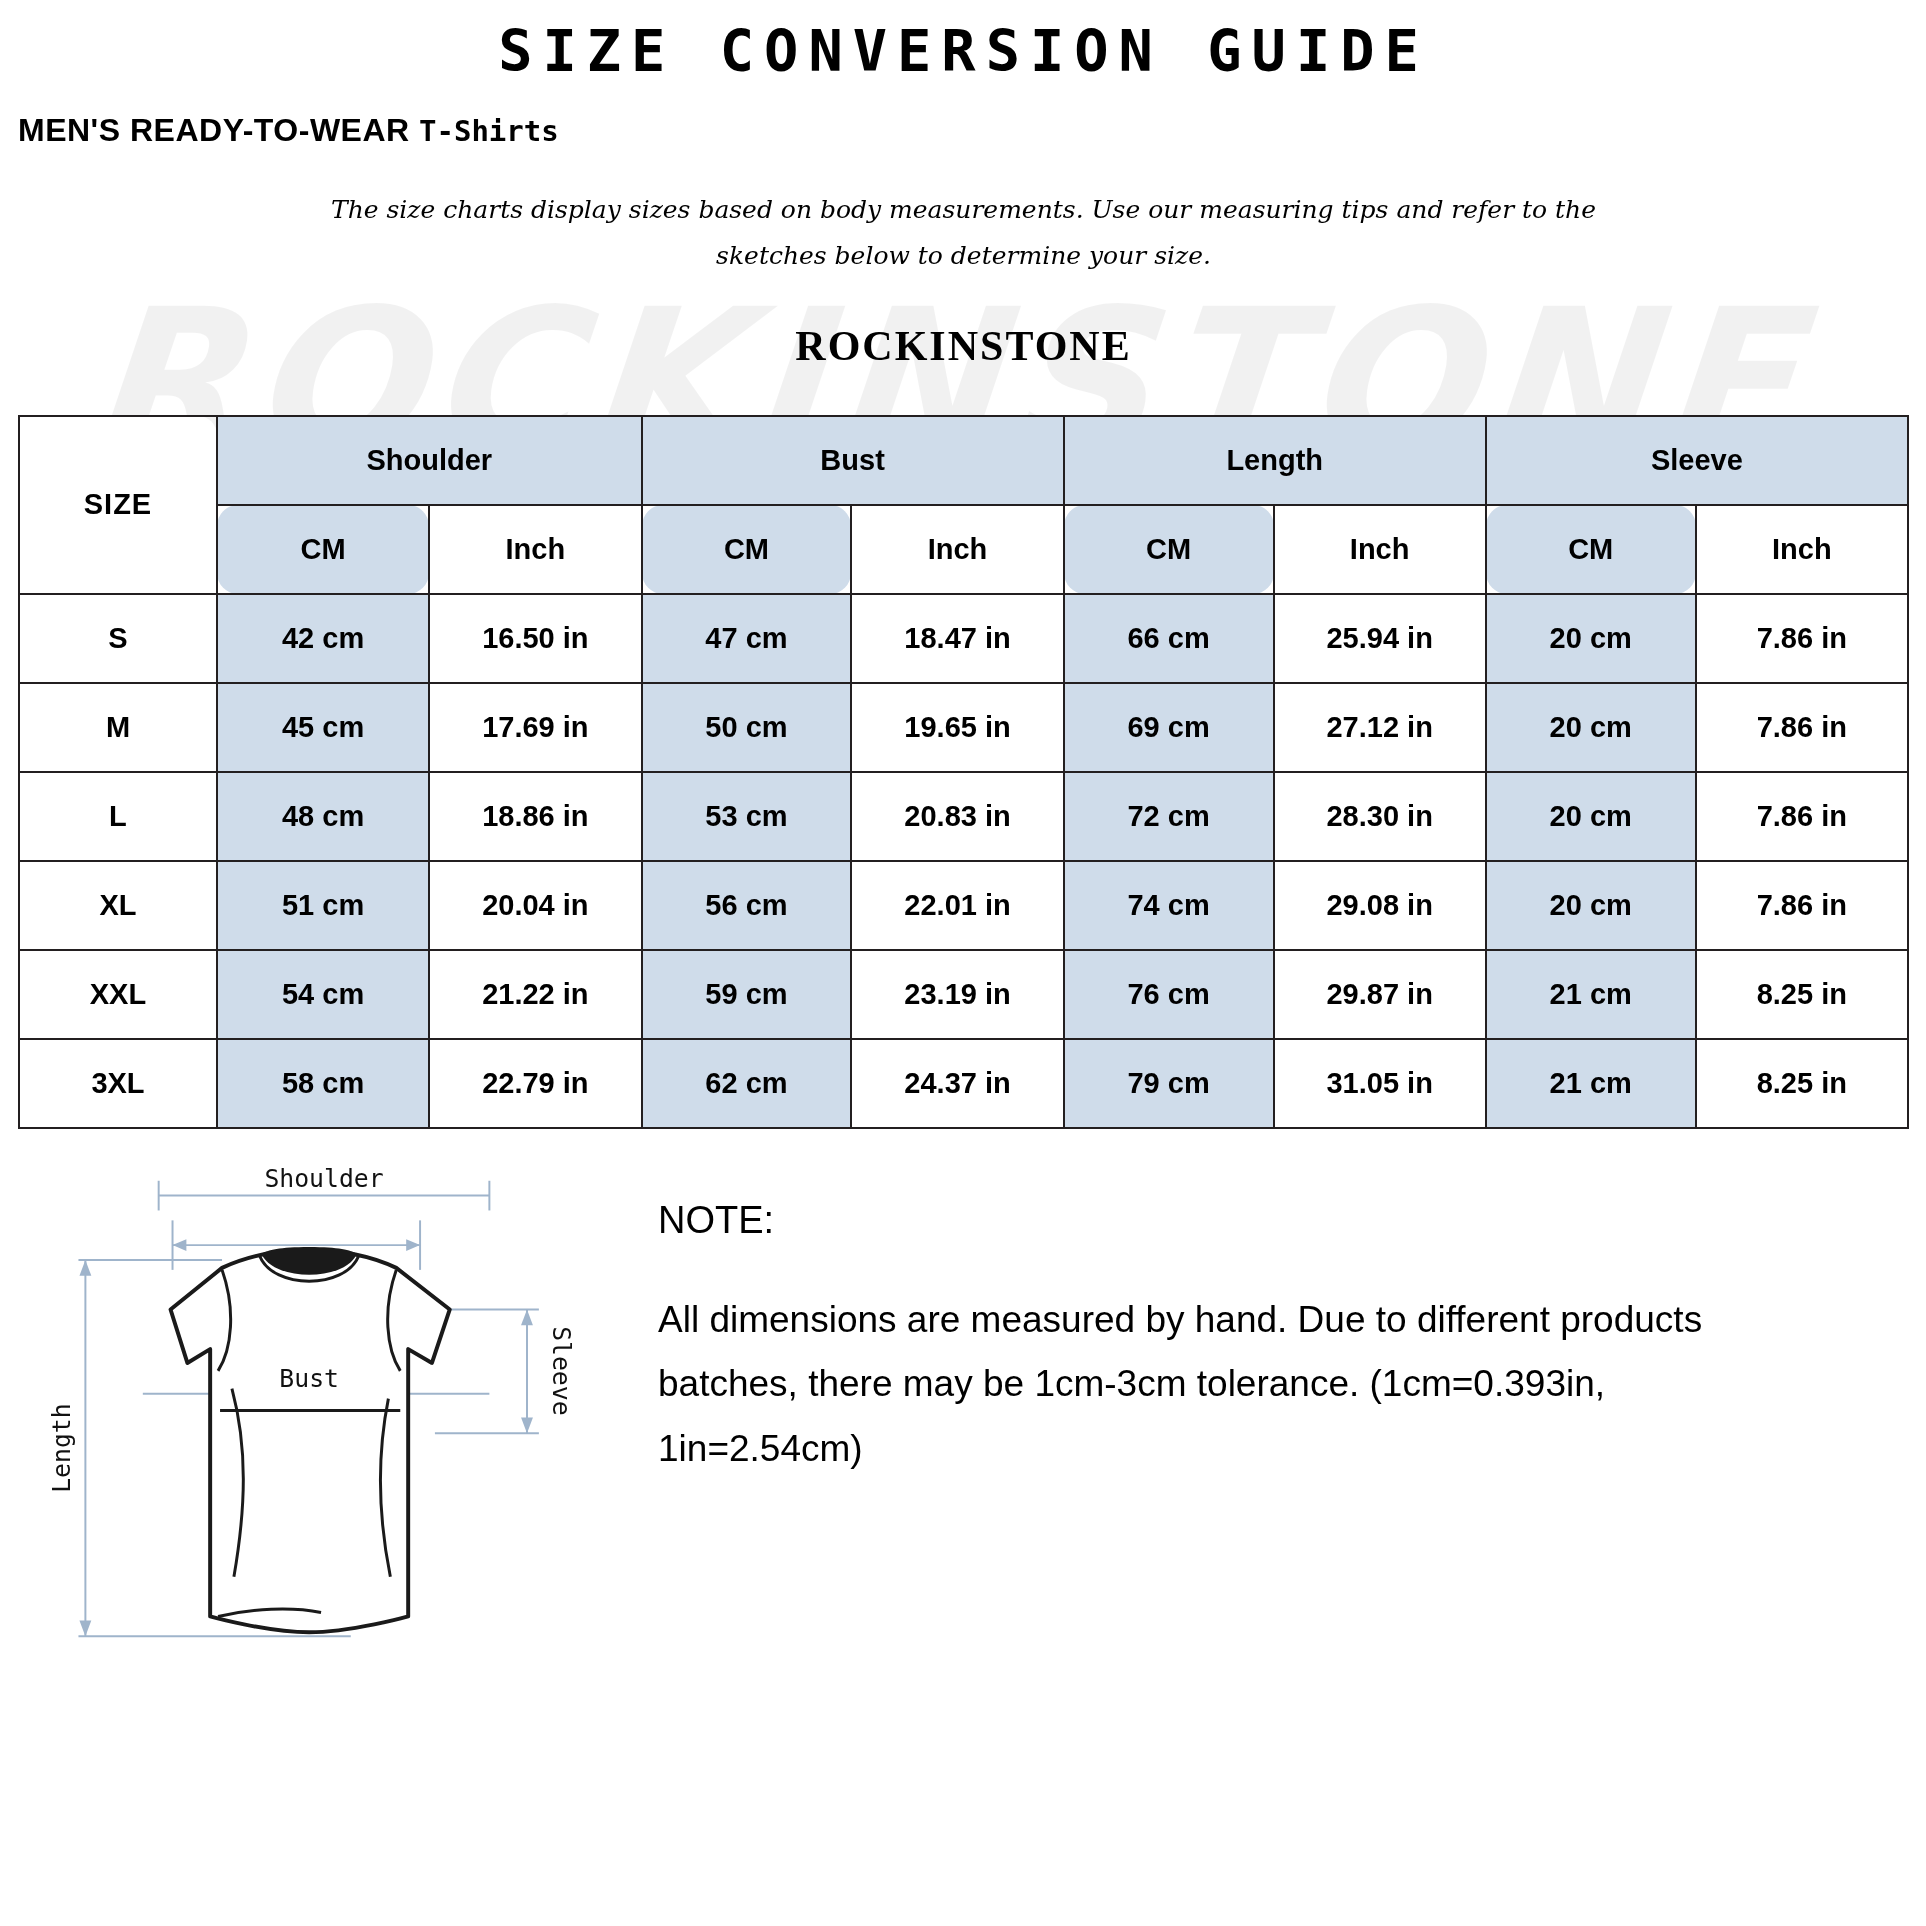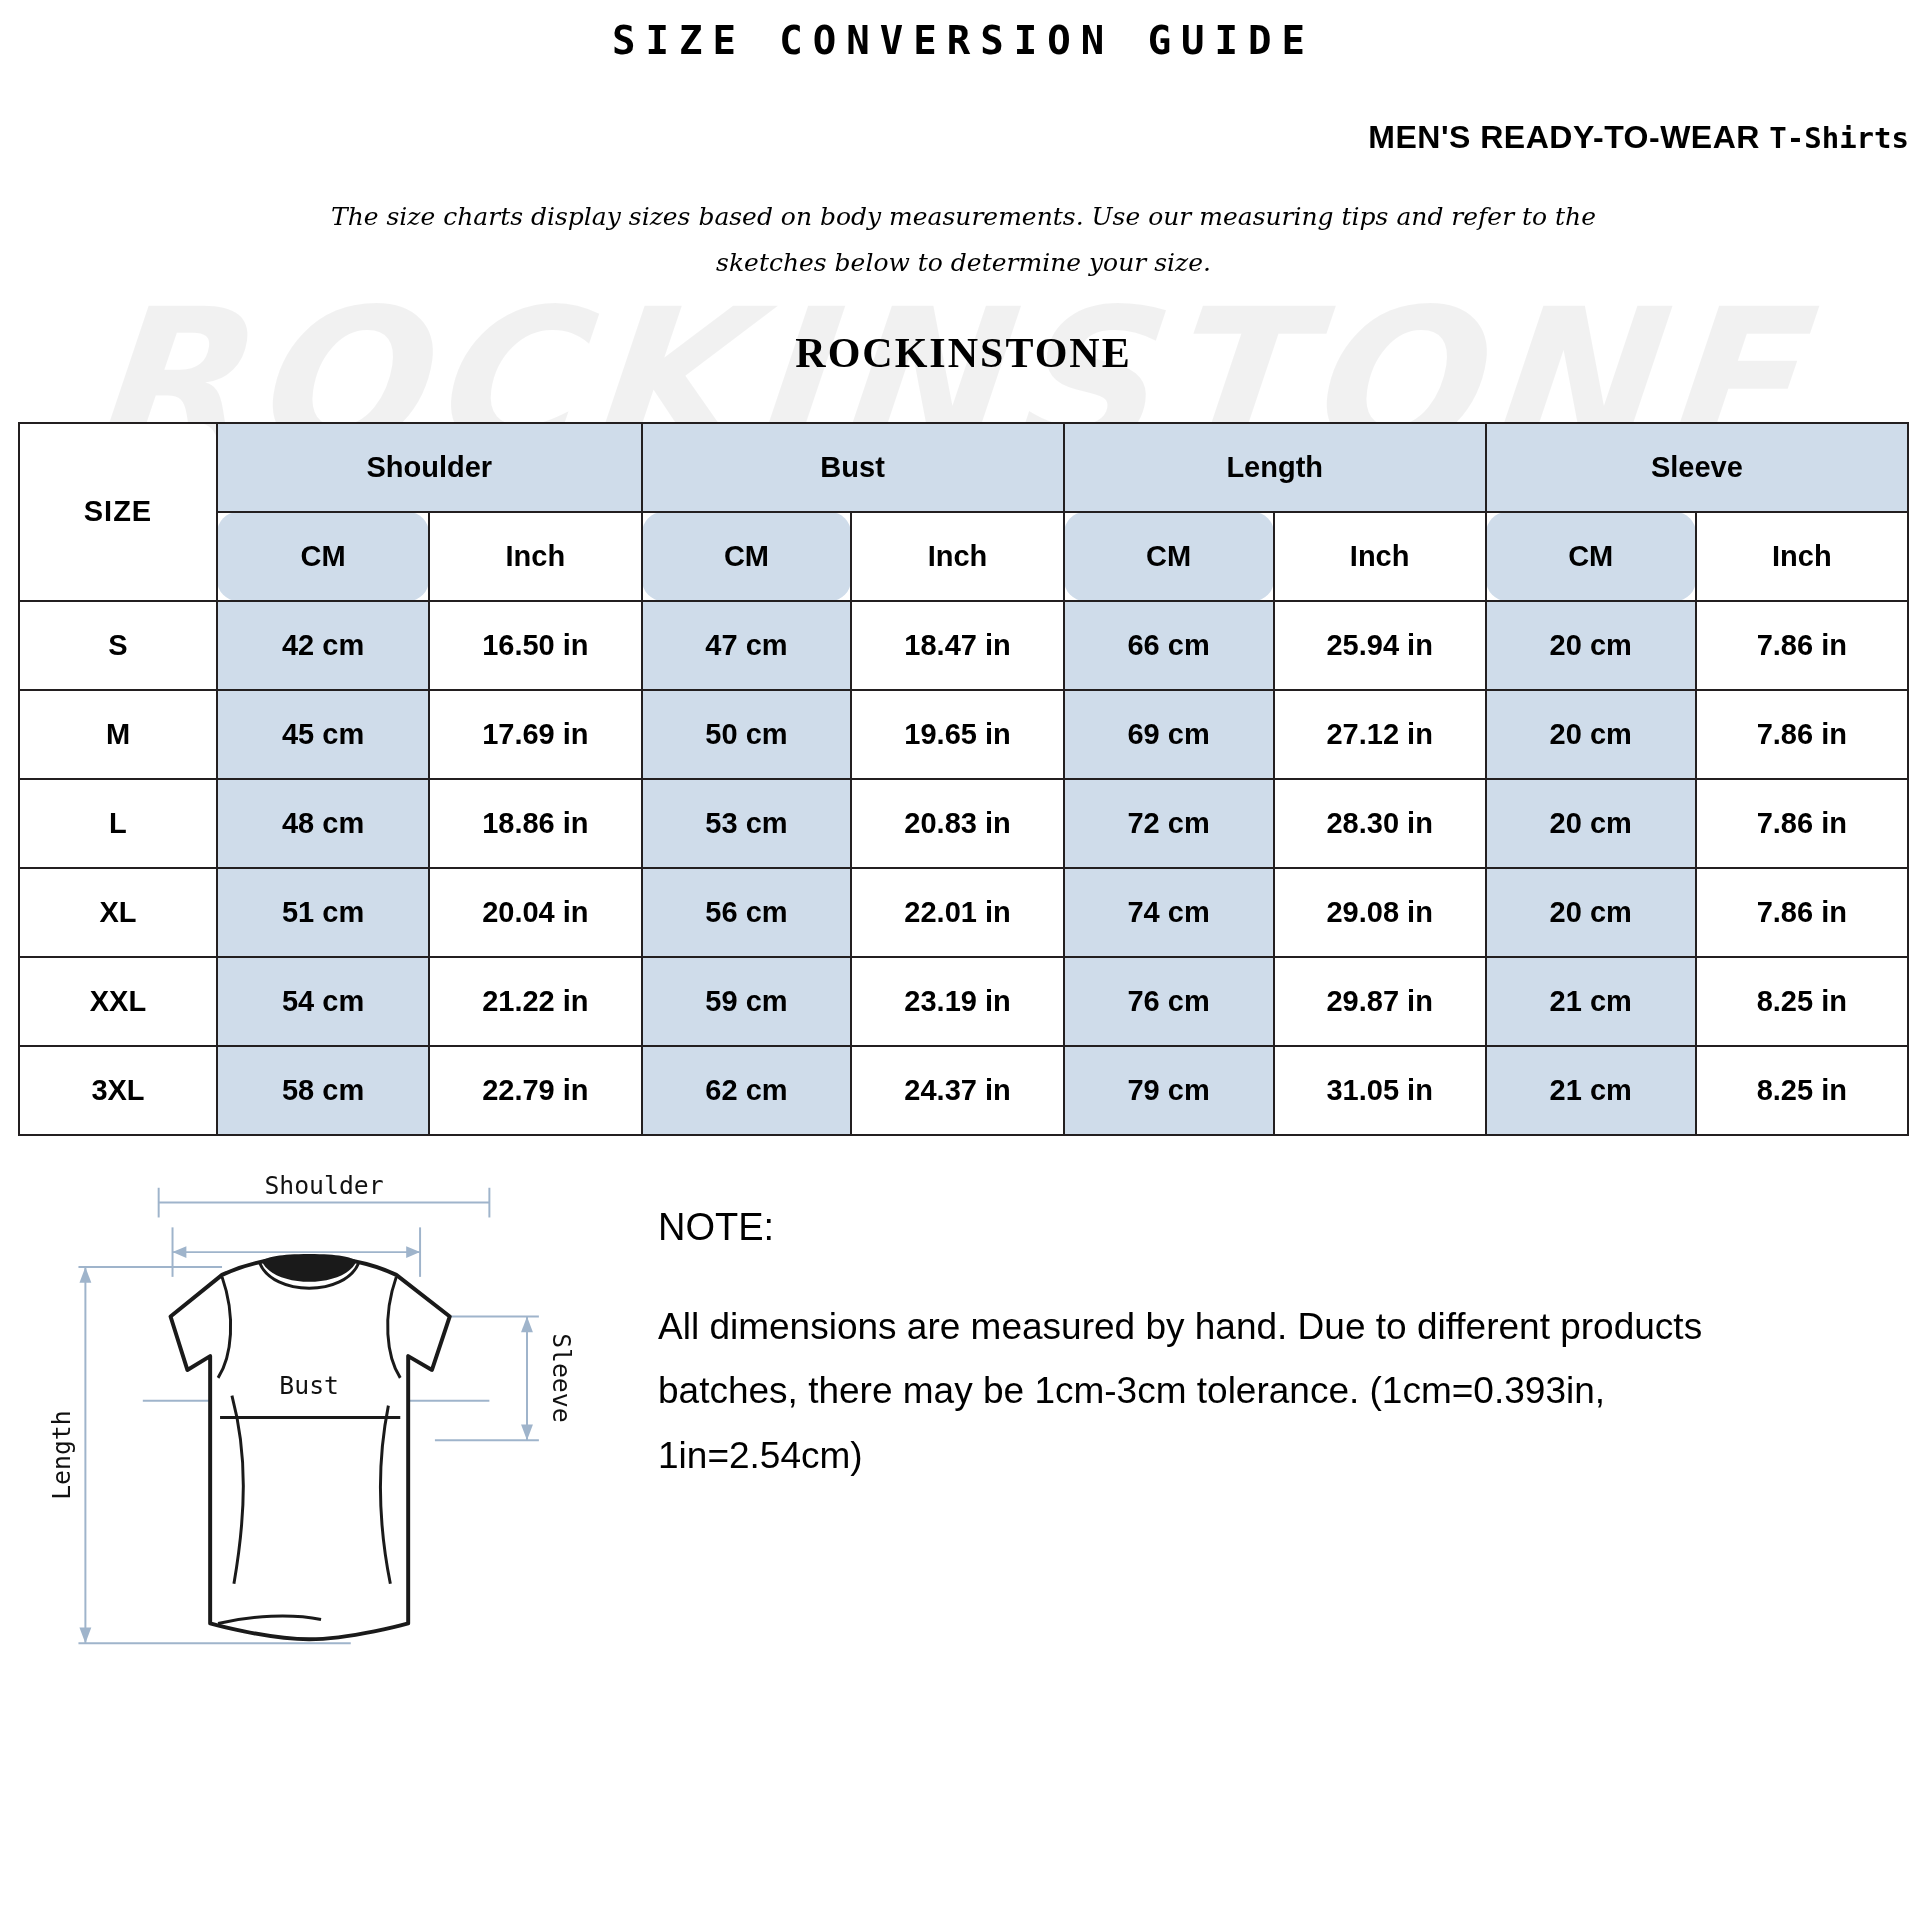--- a/index.html
+++ b/index.html
@@ -42,30 +42,30 @@
     pointer-events: none;
     z-index: 0;
   }
 
   .content { position: relative; z-index: 2; }
 
   
   .title {
     text-align: center;
     font-family: "DejaVu Sans Mono", monospace;
-    font-size: 39px;
+    font-size: 57px;
     font-weight: 700;
     letter-spacing: 10px;
     margin-top: 18px;
   }
   .subtitle {
-    text-align: right;
+    text-align: left;
     font-size: 32px;
     font-weight: 700;
-    margin-top: 56px;
+    margin-top: 28px;
     letter-spacing: 0.5px;
   }
   .subtitle .sub-b {
     font-family: "DejaVu Sans Mono", monospace;
     font-size: 29px;
     letter-spacing: 0;
   }
   .intro {
     text-align: center;
     font-family: "DejaVu Serif", serif;

